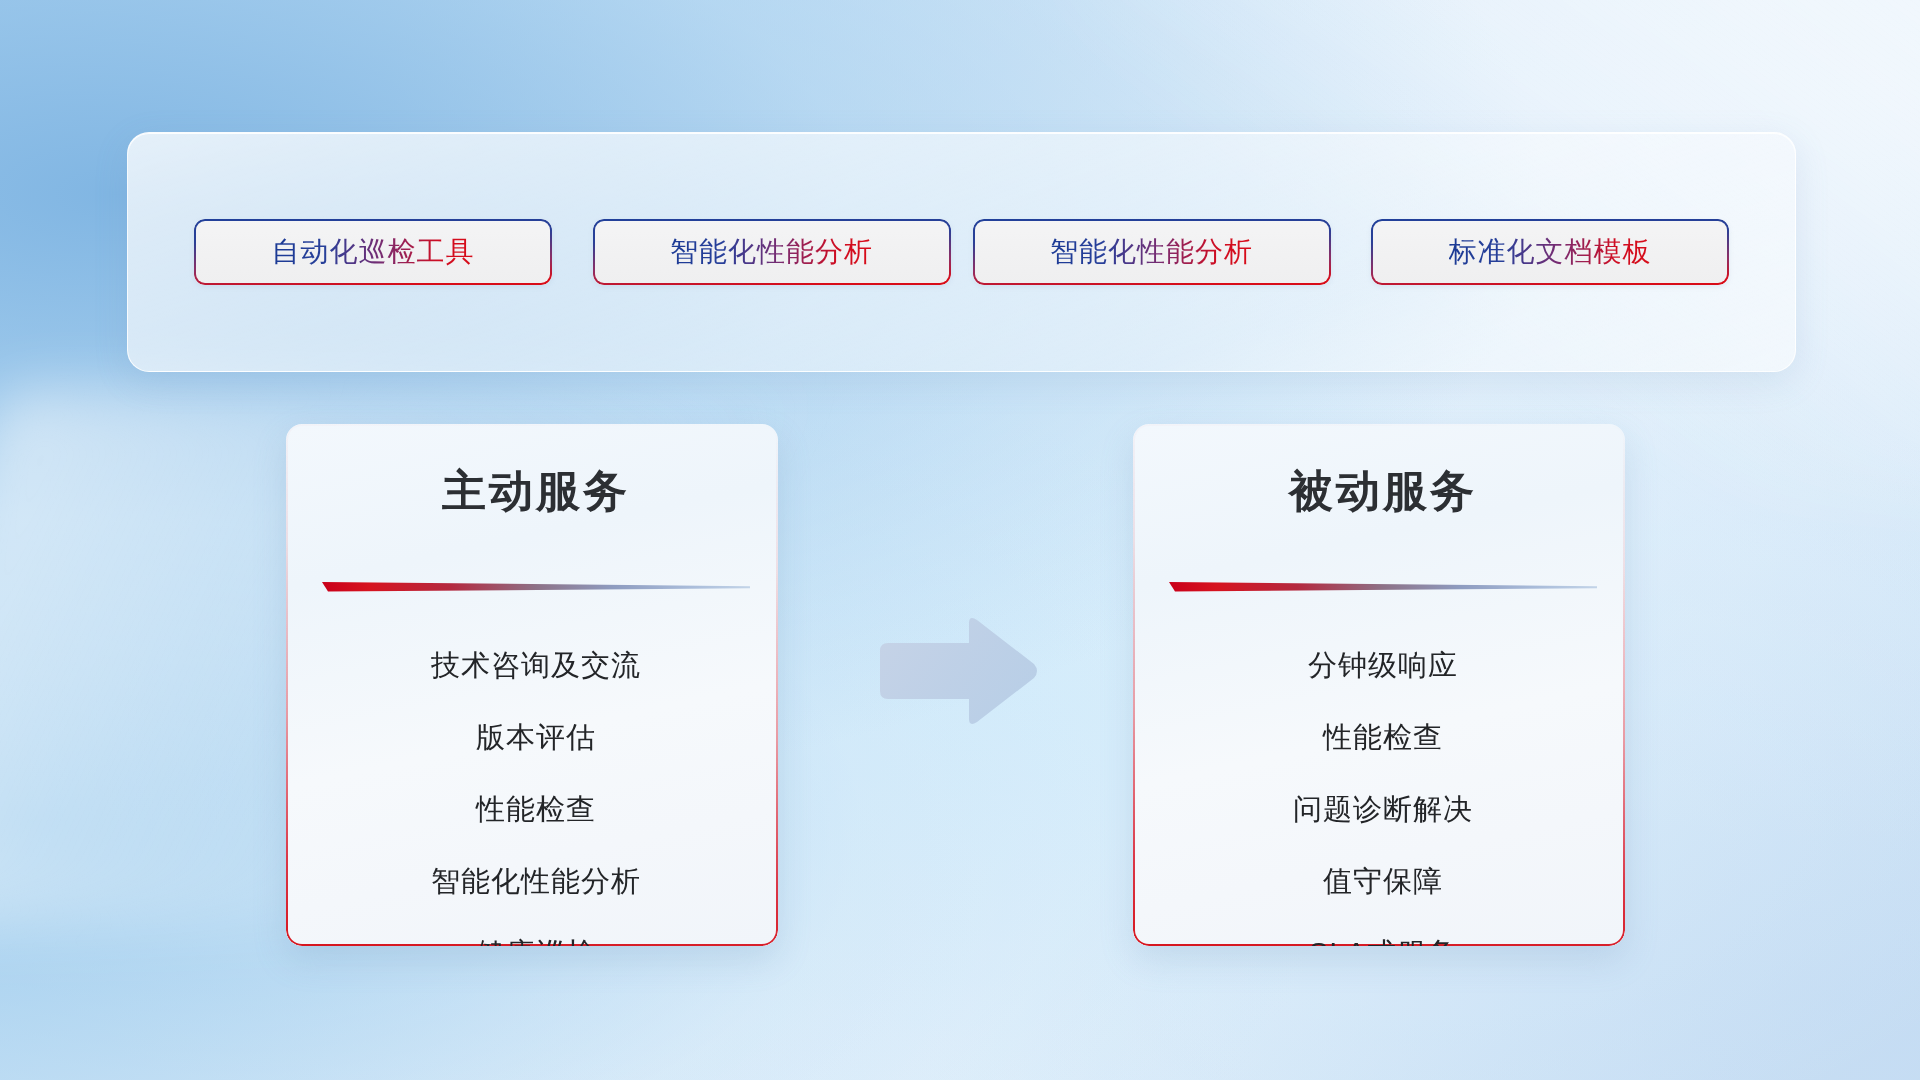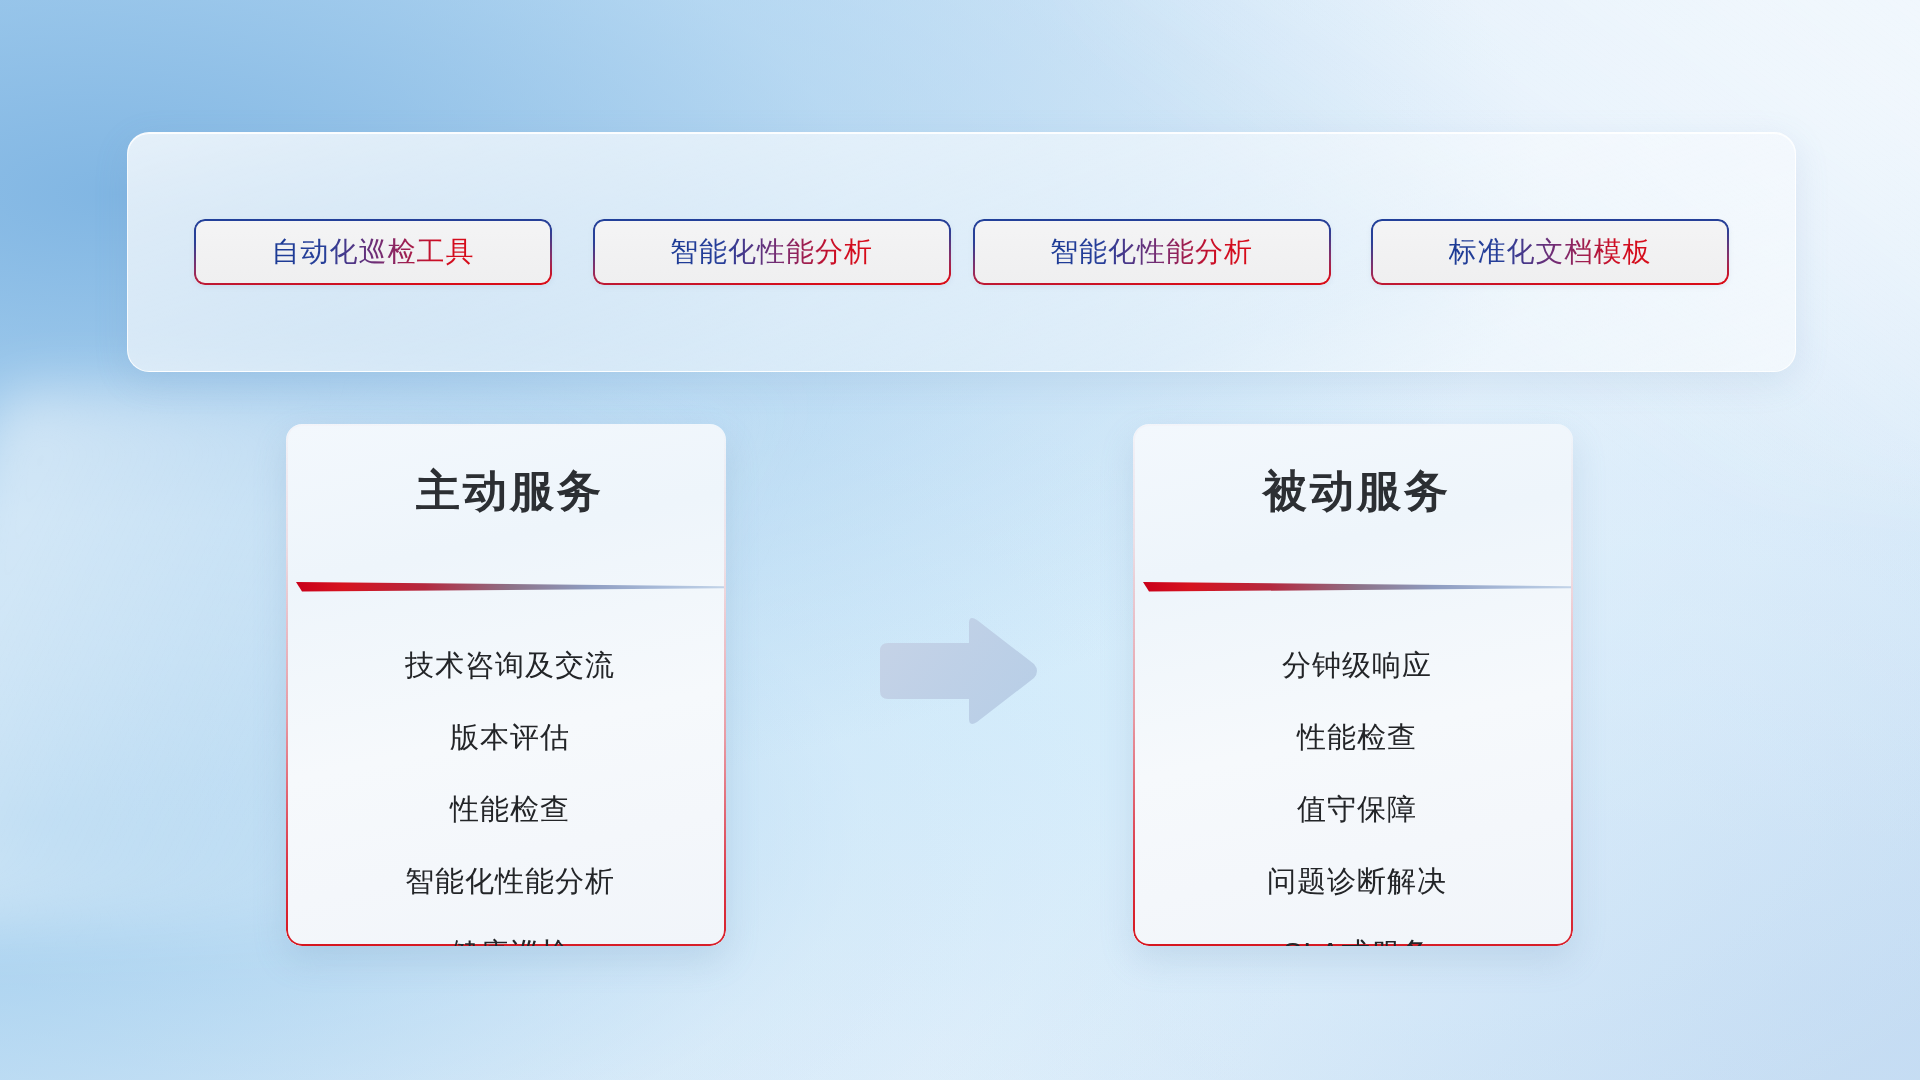--- a/index.html
+++ b/index.html
@@ -120,21 +120,21 @@
     top: 615px;
     width: 168px;
     height: 112px;
     pointer-events: none;
   }
 
   
   .service-card {
     position: absolute;
     top: 424px;
-    width: 440px;
+    width: 492px;
     height: 522px;
     box-sizing: border-box;
     border-radius: 16px;
     background: linear-gradient(168deg, #f3f8fd 0%, #eef5fb 26%, #f6f9fc 58%, #f4f7fb 78%, #f1f5fa 100%);
     box-shadow: 0 14px 34px rgba(104,144,186,0.20);
     overflow: hidden;
     display: flex;
     flex-direction: column;
     align-items: center;
     padding-left: 8px;
@@ -280,19 +280,19 @@
             <stop offset="86%" stop-color="#a9bcda"></stop>
             <stop offset="100%" stop-color="#c3d4e8"></stop>
           </linearGradient>
         </defs>
         <path d="M0,2 L428,6.2 L428,8.2 L6,11.6 Z" fill="url(#divgradR)"></path>
       </svg>
     </div>
     <ul class="card-list">
       <li>分钟级响应</li>
       <li>性能检查</li>
+      <li>问题诊断解决</li>
       <li>值守保障</li>
-      <li>问题诊断解决</li>
       <li>SLA式服务</li>
     </ul>
   </section>
 
 </div>
 
 </body></html>

